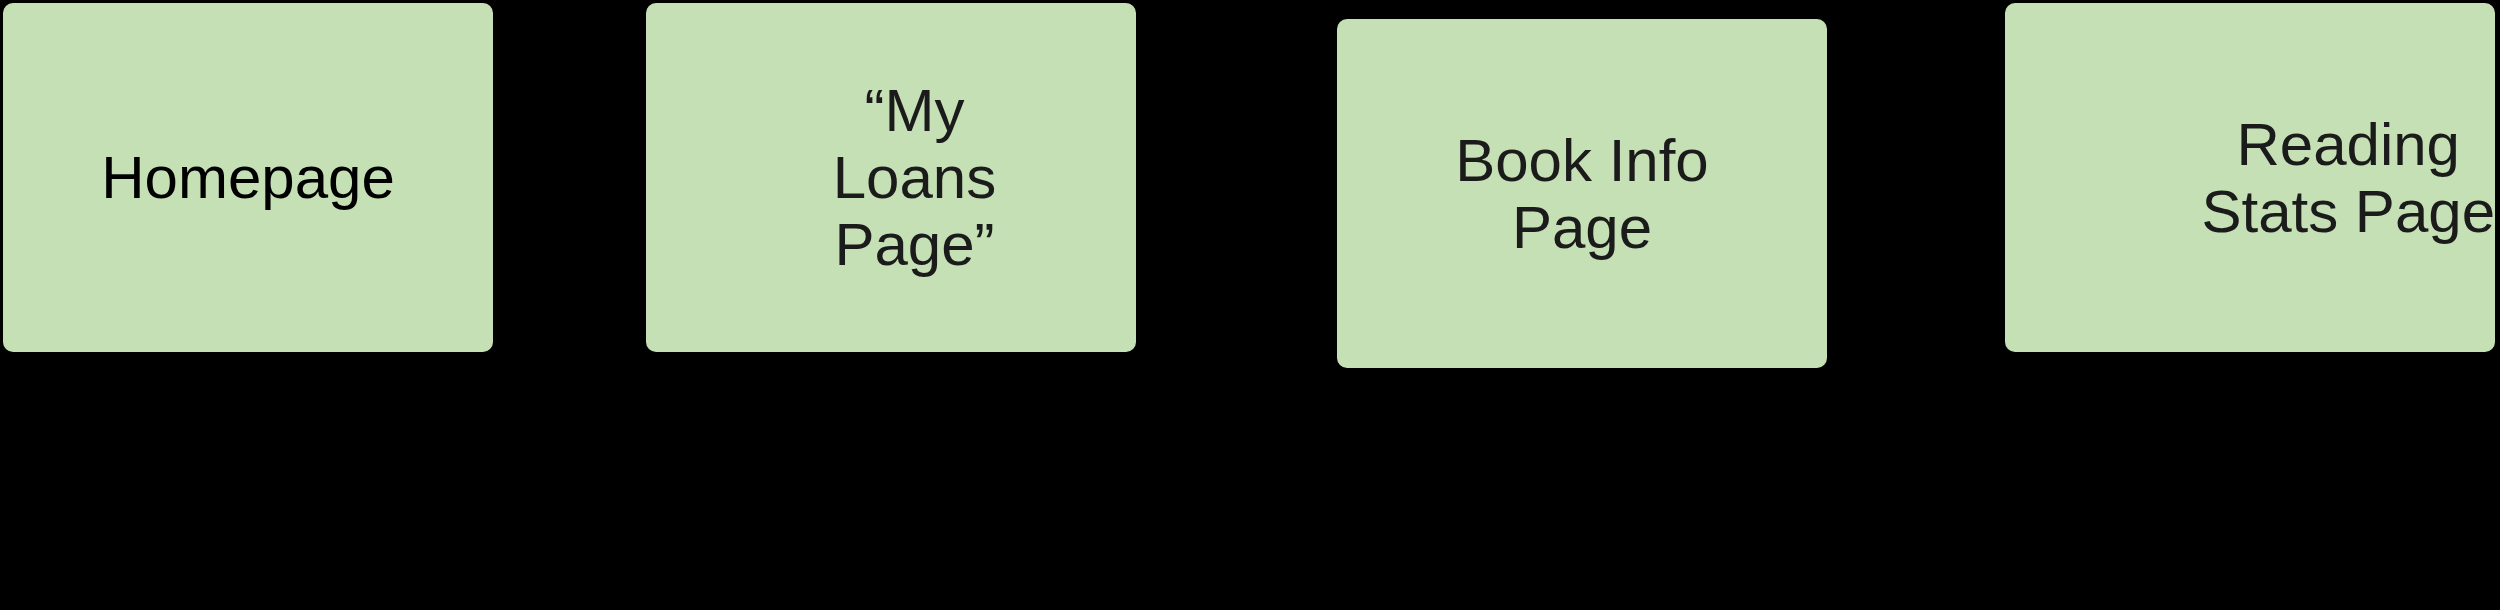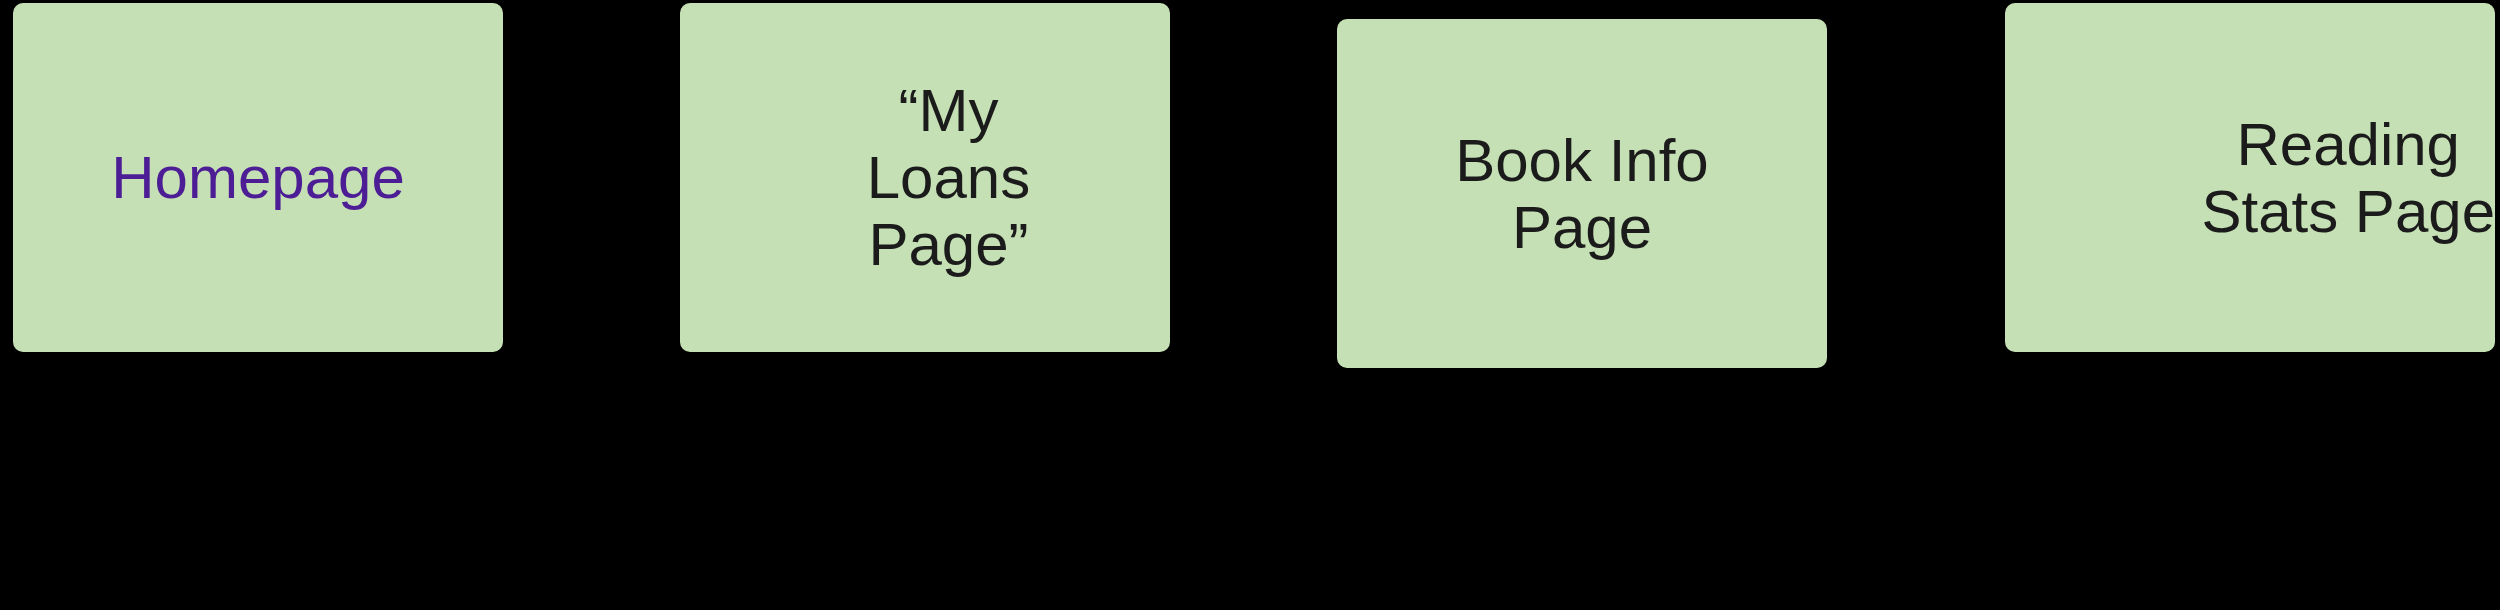--- a/index.html
+++ b/index.html
@@ -27,29 +27,29 @@
     box-sizing: border-box;
   }
   .node .label {
     font-size: 60px;
     line-height: 67px;
     text-align: center;
     white-space: pre-line;
     letter-spacing: 0;
   }
   .n1 { left: 3px; }
-  .n2 { left: 680px; padding-left: 47px; }
+  .n2 { left: 646px; padding-left: 47px; }
   .n3 { left: 1337px; }
   .n4 { left: 2005px; }
 </style>
 </head>
 <body>
 
 <div class="canvas">
-  <div class="node n1" style="background: rgb(197, 224, 180); color: #4c1d95; margin-left: 10px;">
+  <div class="node n1" style="background: rgb(197, 224, 180); color: #000000;">
     <span class="label">Homepage</span>
   </div>
   <div class="node n2" style="background: rgb(197, 224, 180); color: rgb(27, 27, 27);">
     <span class="label">“My
 Loans
 Page”</span>
   </div>
   <div class="node n3" style="background: rgb(197, 224, 180); color: rgb(27, 27, 27); margin-top: 16px;">
     <span class="label">Book Info
 Page</span>

